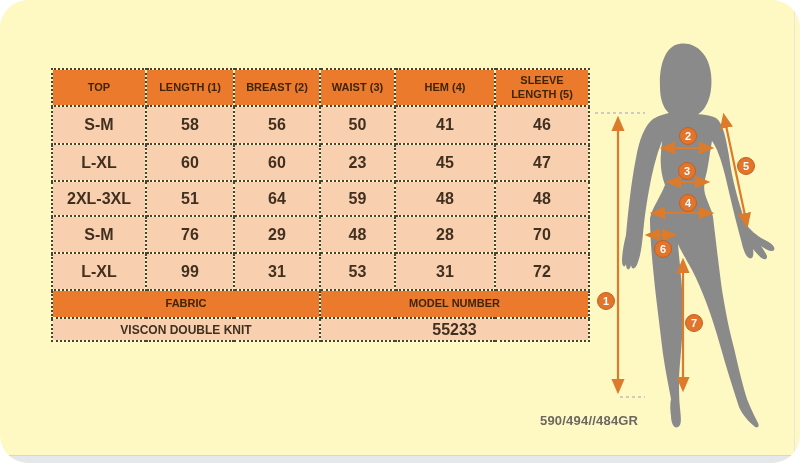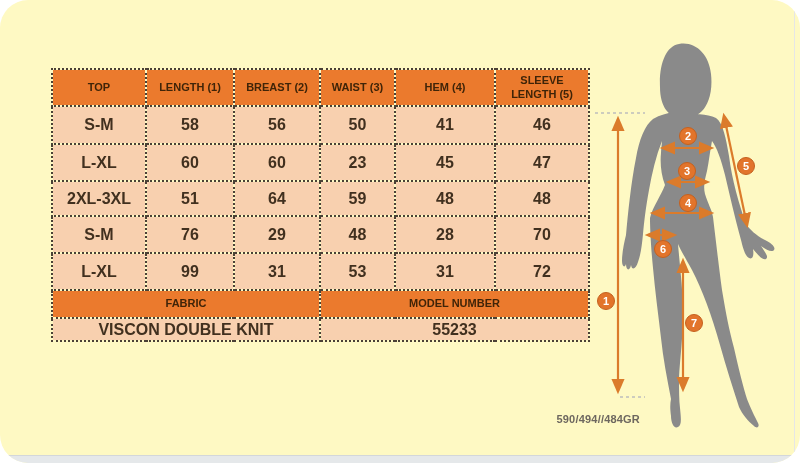--- a/index.html
+++ b/index.html
@@ -25,21 +25,21 @@
     background:#F8D0AF; color:#41301f; font-size:16px; font-weight:bold;
   }
   td.size-col { font-size:12px; }
   tr.rh37 { height:37px; } tr.rh38 { height:38px; } tr.rh35 { height:35px; }
   tr.rh33 { height:33px; } tr.rh28 { height:28px; } tr.rh23 { height:23px; }
   
   .figure-svg { position:absolute; left:595px; top:28px; }
   
   .footer-note {
     position:absolute; left:540px; top:413px; width:100px;
-    text-align:right; font-size:11px; font-weight:bold; color:#6d675f;
+    text-align:left; font-size:13px; font-weight:bold; color:#6d675f;
     letter-spacing:0.2px;
   }
   
   .bottom-strip {
     position:absolute; left:0; right:0; bottom:0; height:8px;
     background:#e5e8ea; border-top:1px solid #d3d7da;
   }
   .right-edge {
     position:absolute; top:0; bottom:8px; right:5px; width:1px;
     background:#e6e6e6;
@@ -107,21 +107,21 @@
           <td>31</td>
           <td>53</td>
           <td>31</td>
           <td>72</td>
         </tr>
         <tr class="rh28">
           <th colspan="3">FABRIC</th>
           <th colspan="3">MODEL NUMBER</th>
         </tr>
         <tr class="rh23">
-          <td colspan="3" style="font-size:16px">VISCON DOUBLE KNIT</td>
+          <td colspan="3" style="font-size:12px">VISCON DOUBLE KNIT</td>
           <td colspan="3" style="font-size:16px">55233</td>
         </tr>
       </tbody>
     </table>
   </div>
 
   <svg class="figure-svg" width="205" height="412" viewBox="0 0 205 412">
     <defs>
       <marker id="ah" markerWidth="8" markerHeight="8" refX="5.5" refY="3" orient="auto-start-reverse">
         <path d="M0,0 L7,3 L0,6 Z" fill="#DB7B2B"></path>

